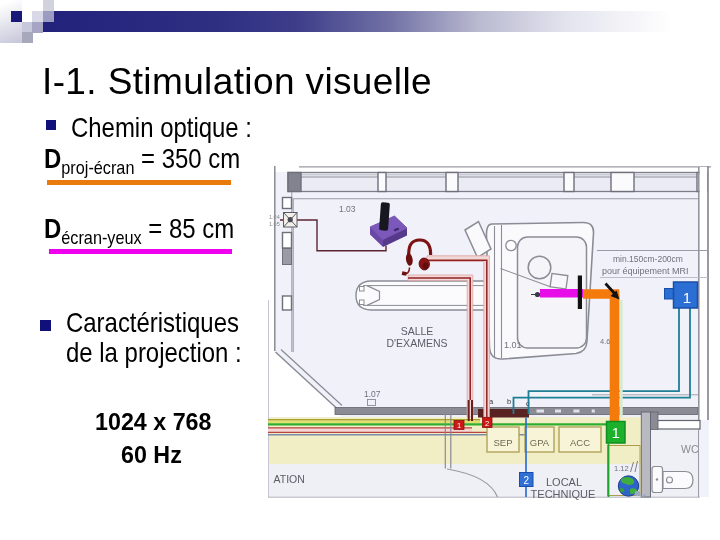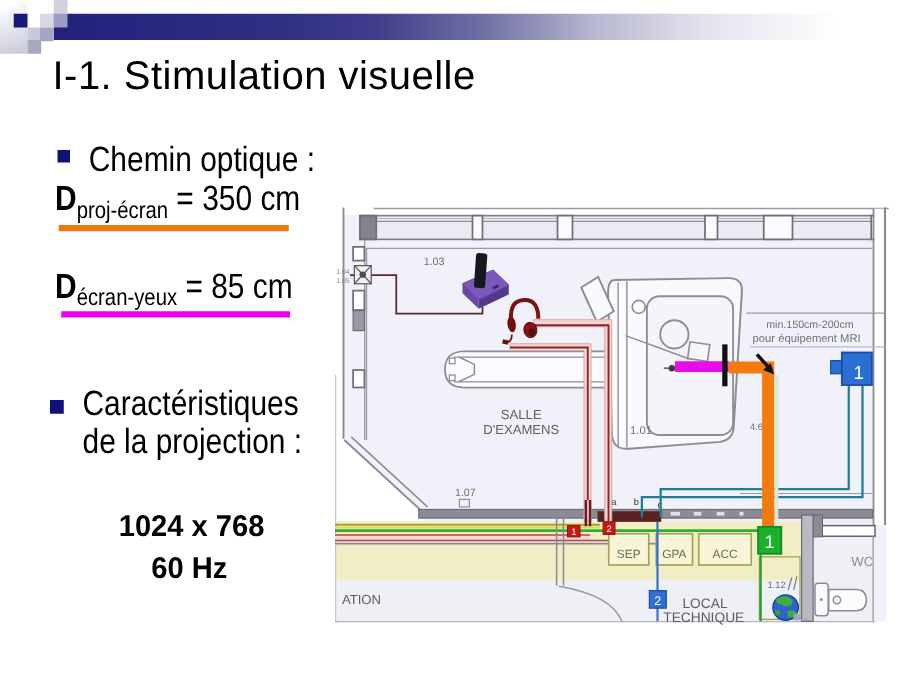--- a/index.html
+++ b/index.html
@@ -21,21 +21,21 @@
 <div class="abs" style="left:32px;top:10.5px;width:11px;height:11px;background:#d8d8e6;"></div>
 
 <div class="abs" style="left:43px;top:10.5px;width:11px;height:11px;background:#9c9cc2;"></div>
 
 <div class="abs" style="left:21.5px;top:21.5px;width:11px;height:11px;background:#c8c8dc;"></div>
 
 <div class="abs" style="left:32px;top:21.5px;width:11px;height:11px;background:#a6a6c4;"></div>
 
 <div class="abs" style="left:21.5px;top:32px;width:11px;height:11px;background:#a8a8bc;"></div>
 
-<div class="abs" style="left:42px;top:39px;font-size:32px;line-height:43px;letter-spacing:0.38px;color:#000;white-space:nowrap;">I-1. Stimulation visuelle</div>
+<div class="abs" style="left:42px;top:60px;font-size:37px;line-height:43px;letter-spacing:0.38px;color:#000;white-space:nowrap;">I-1. Stimulation visuelle</div>
 
 <div class="abs" style="left:46px;top:120px;width:9.5px;height:9.5px;background:#10107a;"></div>
 
 <div class="abs" style="left:71px;top:113.6px;font-size:28px;line-height:28px;white-space:nowrap;transform:scaleX(0.855);transform-origin:0 0;">Chemin optique&nbsp;:</div>
 
 <div class="abs" style="left:44px;top:144.5px;font-size:28px;line-height:28px;white-space:nowrap;transform:scaleX(0.855);transform-origin:0 0;"><b>D</b><span style="font-size:19px;position:relative;top:6px;">proj-écran</span> = 350 cm</div>
 
 <div class="abs" style="left:47px;top:180px;width:184px;height:5.3px;background:#e87a0e;"></div>
 
 <div class="abs" style="left:44px;top:215px;font-size:28px;line-height:28px;white-space:nowrap;transform:scaleX(0.855);transform-origin:0 0;"><b>D</b><span style="font-size:19px;position:relative;top:6px;">écran-yeux</span> = 85 cm</div>

